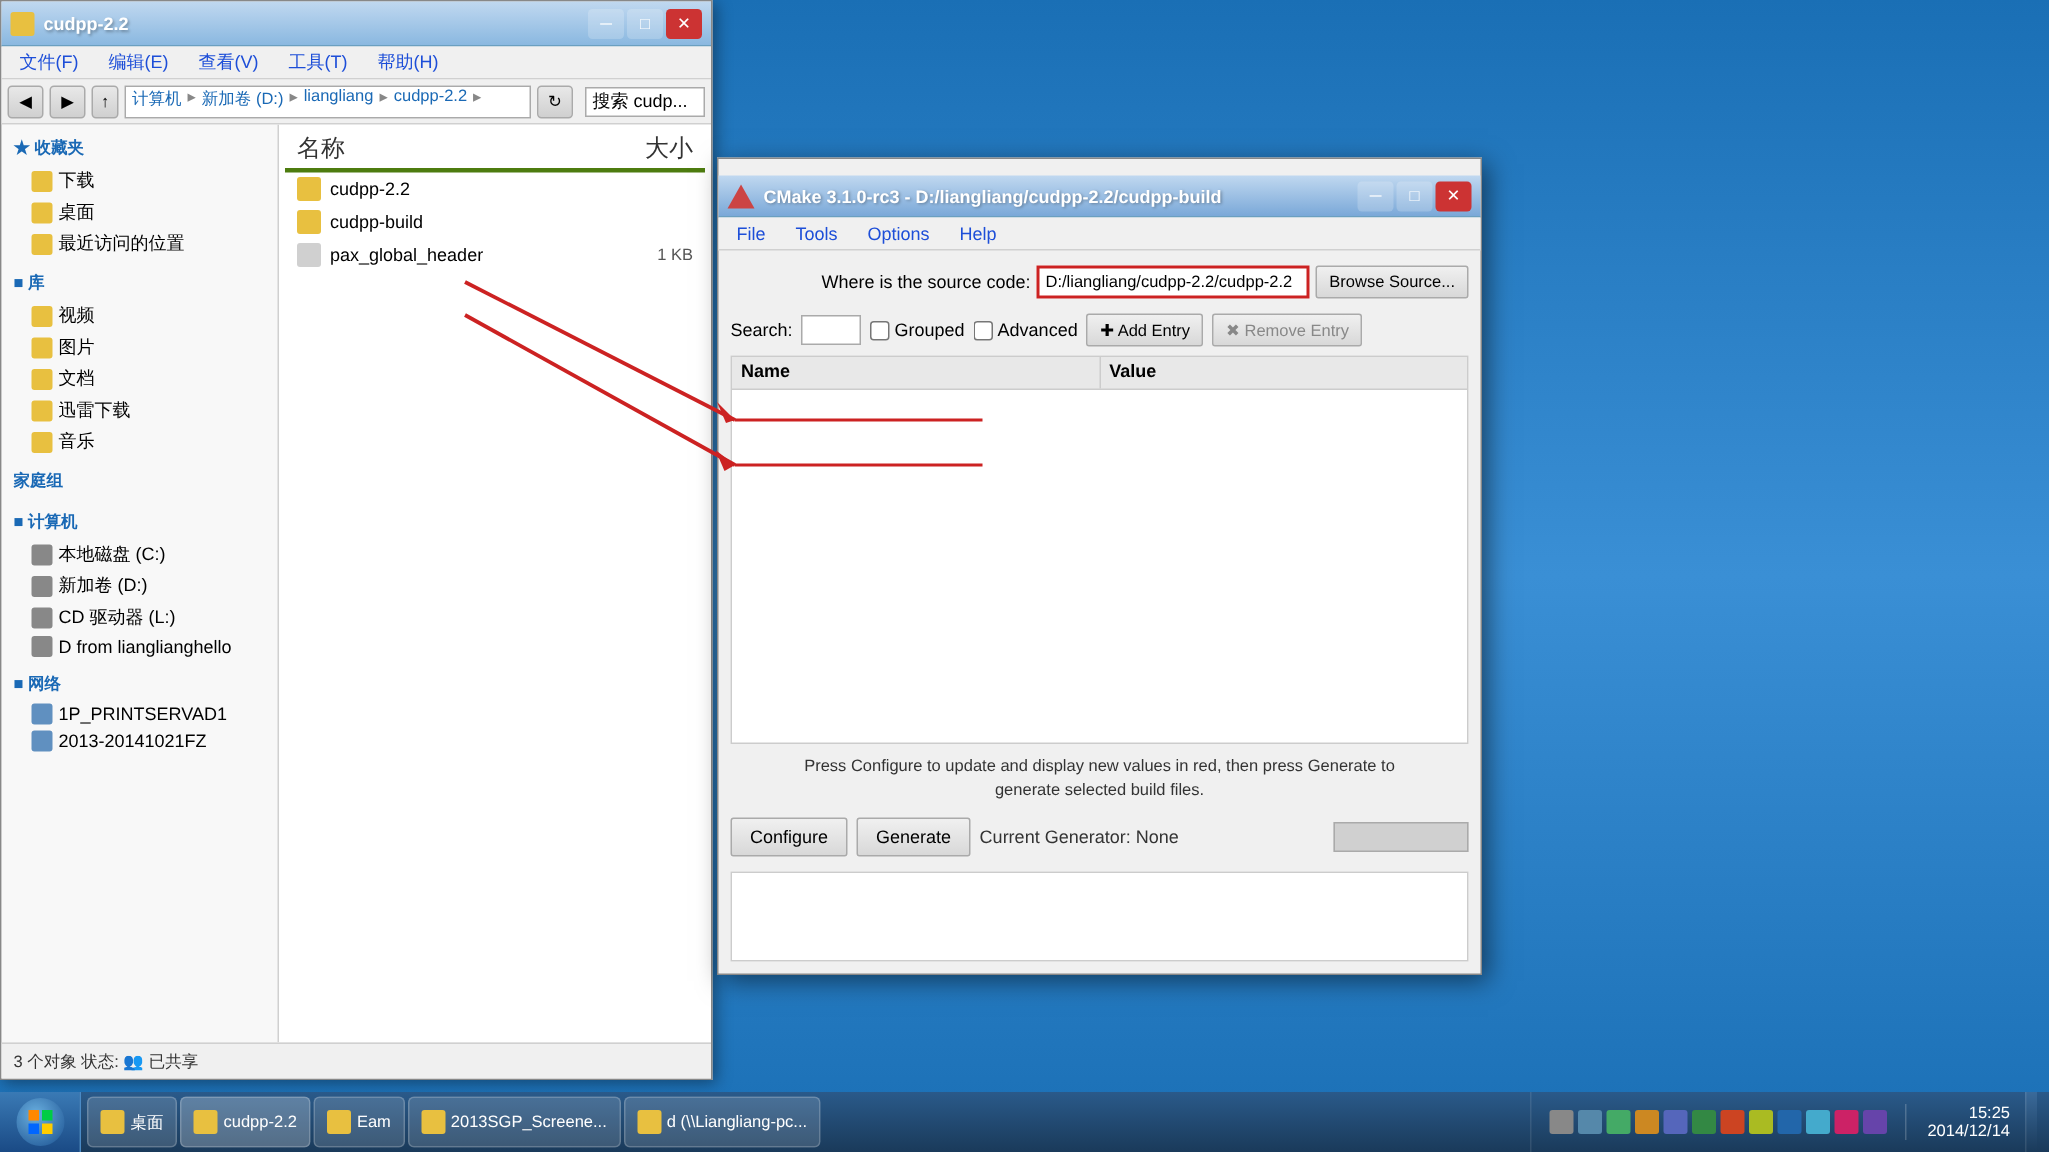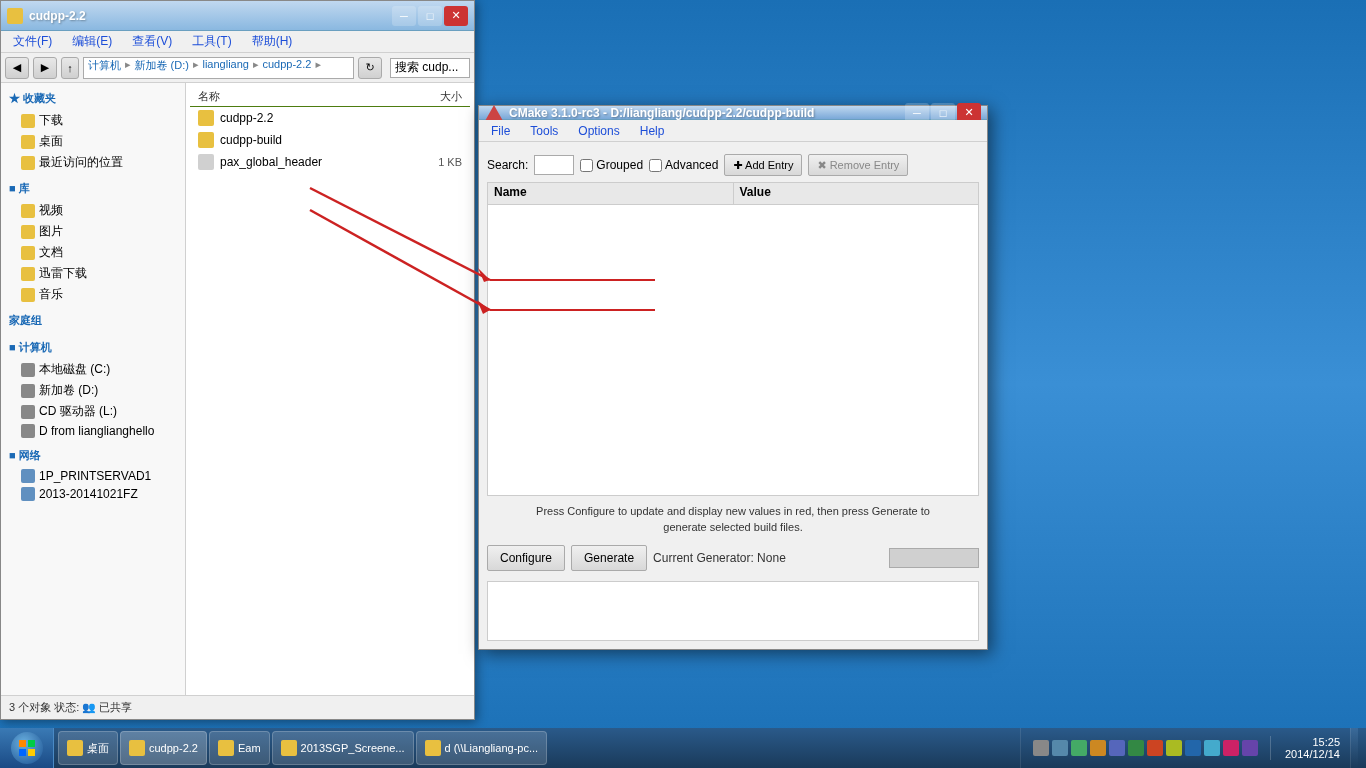--- a/index.html
+++ b/index.html
@@ -292,22 +292,22 @@
     .explorer-main {
       flex: 1;
       background: #fff;
       overflow-y: auto;
       padding: 4px;
     }
     .file-list-header {
       display: flex;
       align-items: center;
       padding: 2px 8px;
-      border-bottom: 1px solid #4d7c0f;
-      font-size: 11px;
+      border-bottom: 3px solid #4d7c0f;
+      font-size: 16px;
       color: #333;
     }
     .file-list-col-name { flex: 1; }
     .file-list-col-size { width: 80px; text-align: right; }
     .file-item {
       display: flex;
       align-items: center;
       padding: 3px 8px;
       gap: 6px;
       font-size: 12px;
@@ -343,26 +343,27 @@
       width: 510px;
       height: 545px;
       background: #f0f0f0;
       border: 1px solid #888;
       box-shadow: 4px 4px 16px rgba(0,0,0,0.5);
       display: flex;
       flex-direction: column;
       z-index: 50;
     }
     .cmake-titlebar {
-      height: 14px;
+      height: 28px;
       background: linear-gradient(180deg, #c0d8f0 0%, #7aA8d8 100%);
       display: flex;
       align-items: center;
       padding: 0 6px;
       border-bottom: 1px solid #6a9fc0;
+      margin-top: 11px;
     }
     .cmake-title-icon {
       width: 18px;
       height: 18px;
       margin-right: 6px;
       display: flex;
       align-items: center;
       justify-content: center;
     }
     .cmake-triangle {
@@ -762,20 +763,27 @@
 
     <div class="cmake-menubar">
       <span class="menu-item">File</span>
       <span class="menu-item">Tools</span>
       <span class="menu-item">Options</span>
       <span class="menu-item">Help</span>
     </div>
 
     <div class="cmake-body">
 
+      <div class="cmake-row">
+        <div class="cmake-row-label">Where is the source code:</div>
+        <div class="cmake-row-input">
+          <span>D:/liangliang/cudpp-2.2/cudpp-2.2</span>
+        </div>
+        <button class="cmake-browse-btn">Browse Source...</button>
+      </div>
 
 
       <div class="cmake-search-row">
         <label class="cmake-search-label">Search:</label>
         <input class="cmake-search-input" type="text" style="">
         <label class="cmake-checkbox-label">
           <input type="checkbox" class="cmake-checkbox" style="">
           <span>Grouped</span>
         </label>
         <label class="cmake-checkbox-label">

